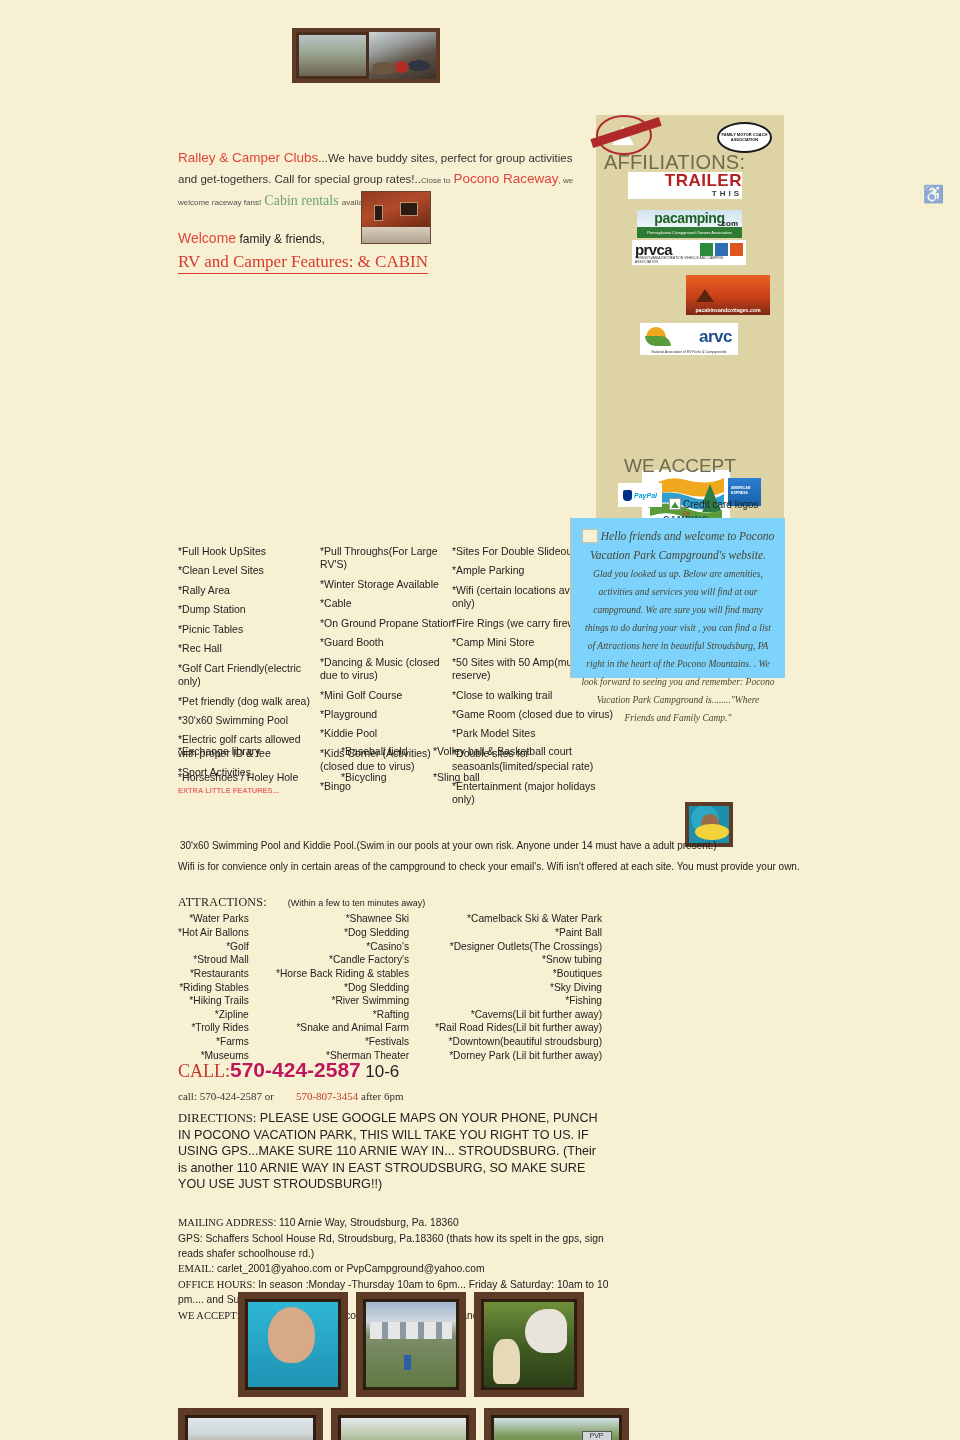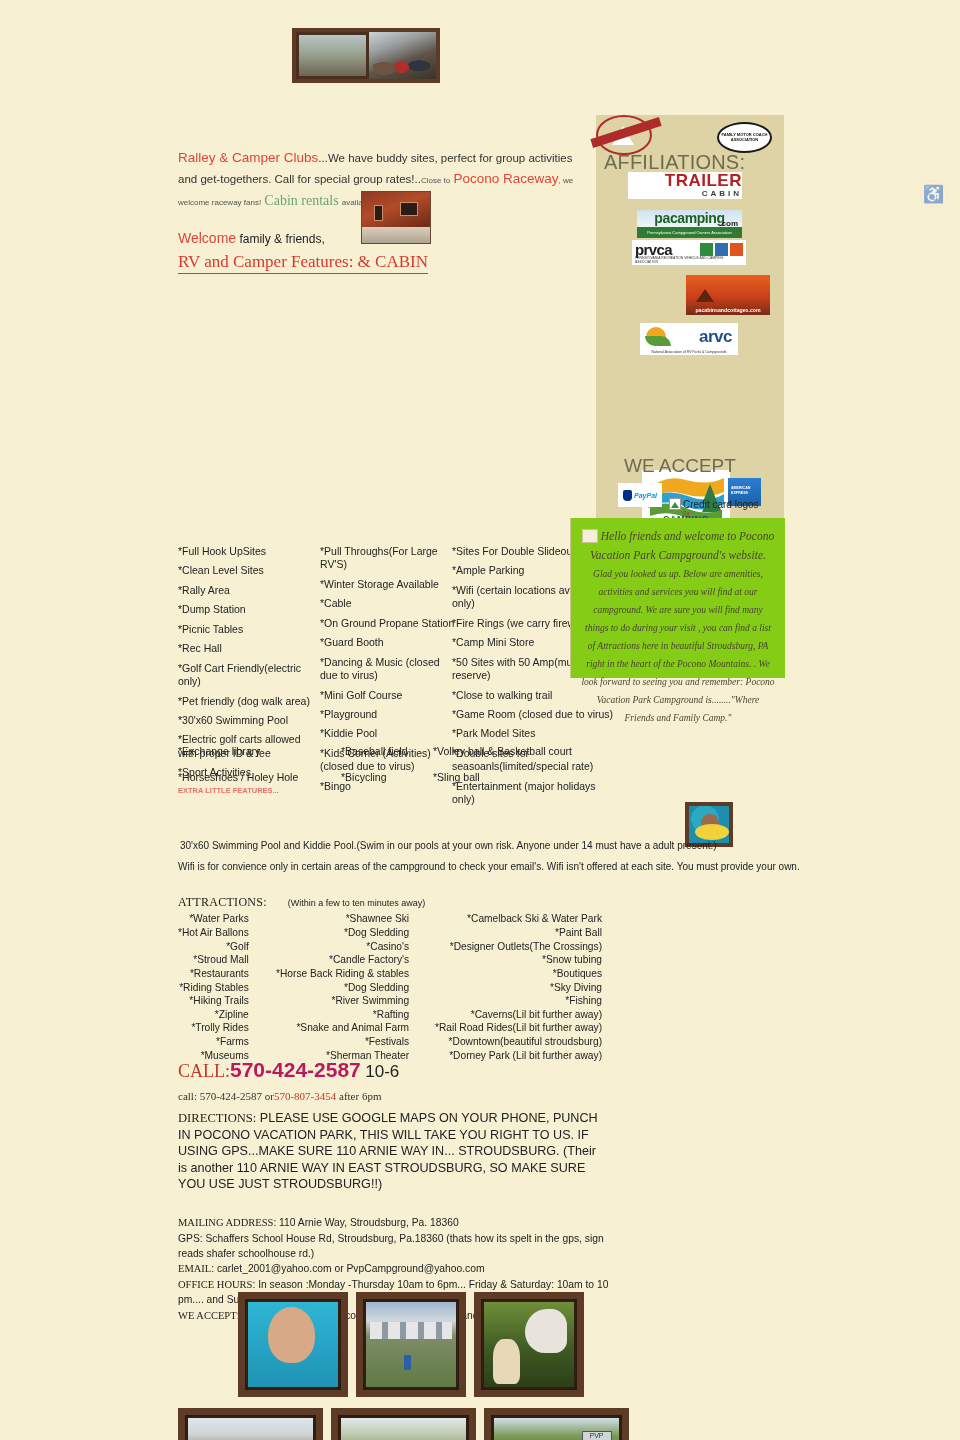--- a/index.html
+++ b/index.html
@@ -150,21 +150,21 @@
   .fcol li{ list-style:none; margin:0 0 6px 0; }
   .fcol ul{ margin:0; padding:0; }
   .fc1{ left:0; width:140px; }
   .fc2{ left:142px; width:140px; }
   .fc3{ left:274px; width:165px; }
   .extra{ color:#e8706a; font-size:7.5px; font-weight:bold; margin-top:2px; }
 
   
   .welcome-box{
     position:absolute; left:570px; top:518px; width:215px; height:160px;
-    background:#84cc16; border-left:1px solid #cfc393;
+    background:#7dd3fc; border-left:1px solid #cfc393;
     padding:8px 10px; font-family:"Liberation Serif", serif;
     font-style:italic; color:#4a4532; text-align:center; z-index:5;
   }
   .welcome-box .wb-big{ font-size:11.5px; line-height:1.35; }
   .welcome-box .wb-sm{ font-size:9.5px; line-height:1.3; }
   .wb-broken{ display:inline-block; width:16px;height:14px; background:#f4efd8;
      border:1px solid #cfc393; vertical-align:middle; margin-right:3px;}
 
   
   .sports{ position:absolute; left:178px; top:745px; width:440px; font-size:10.5px; }
@@ -194,21 +194,21 @@
   .acol{ position:absolute; top:0; }
   .ac1{ left:0; } .ac2{ left:98px; } .ac3{ left:257px; }
   .acol div{ margin-bottom:0.6px; }
 
   
   .call{ position:absolute; left:178px; top:1058px; }
   .call .c-lbl{ font-family:"Liberation Serif", serif; font-size:18px; color:#c0392b; }
   .call .c-num{ font-size:21px; font-weight:bold; color:#be185d; }
   .call .c-hrs{ font-size:17px; color:#222; }
   .call2{ position:absolute; left:178px; top:1090px; font-family:"Liberation Serif", serif; font-size:11px; color:#333; }
-  .call2 .alt{ color:#c0392b; }
+  .call2 .alt{ color:#c0392b;margin-left:22px; }
 
   .directions{ position:absolute; left:178px; top:1110px; width:430px;
      font-size:12.6px; line-height:1.32; color:#222; }
   .directions .dh{ font-family:"Liberation Serif", serif; }
 
   .addr{ position:absolute; left:178px; top:1216px; width:450px; font-size:10.3px; line-height:1.42; color:#222;}
   .addr .lbl{ font-family:"Liberation Serif", serif; font-size:10.5px; }
   .addr .row{ margin-bottom:1px; }
 
   
@@ -278,21 +278,21 @@
 <div class="sidebar">
 
   <div class="fmca">
     <span>FAMILY MOTOR COACH ASSOCIATION</span>
   </div>
 
   <div class="aff-title">AFFILIATIONS:</div>
 
   <div class="logo l-trailer">
     <div class="t1">TRAILER</div>
-    <div class="t2">CABIN</div>
+    <div class="t2">THIS</div>
   </div>
 
   <div class="logo l-pacamping">
     <div class="pc-top">pacamping</div>
     <div class="pc-bot">Pennsylvania Campground Owners Association</div>
     <div class="dotcom">.com</div>
   </div>
 
   <div class="logo l-prvca">
     <div class="pv-name">prvca</div>

